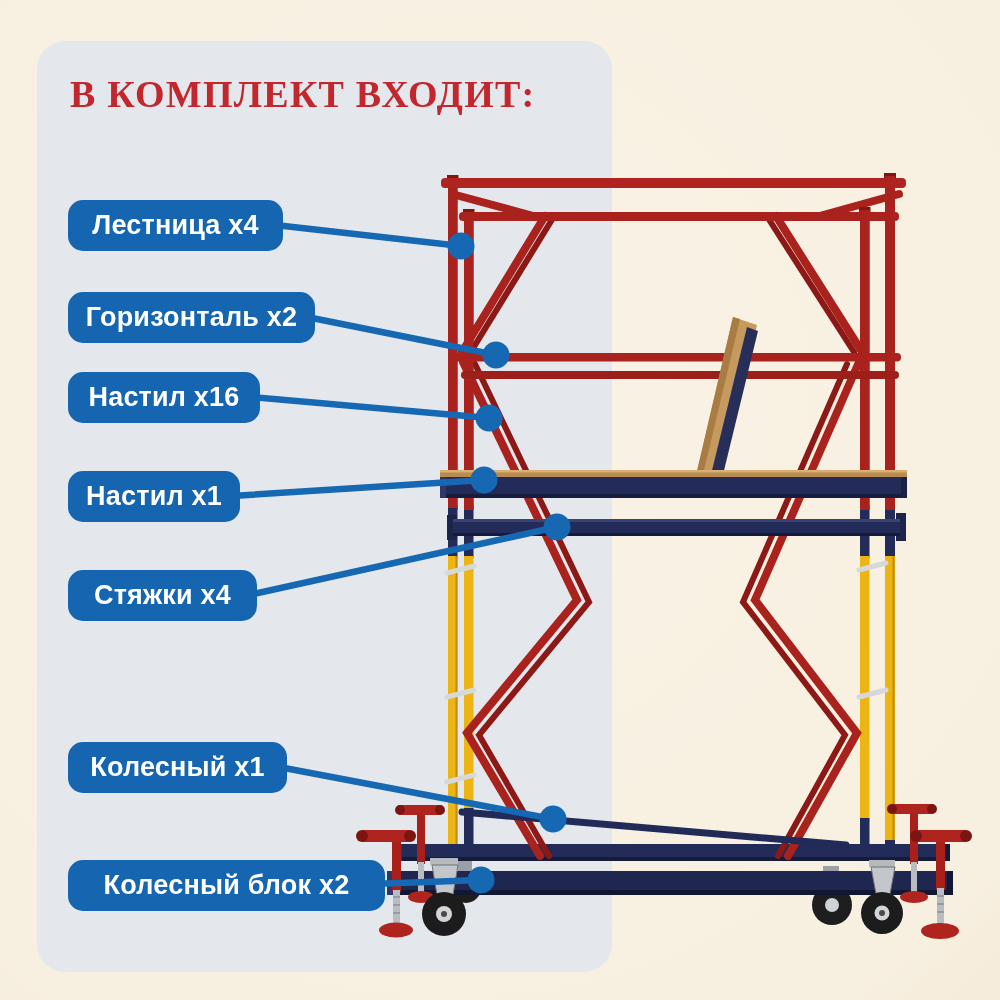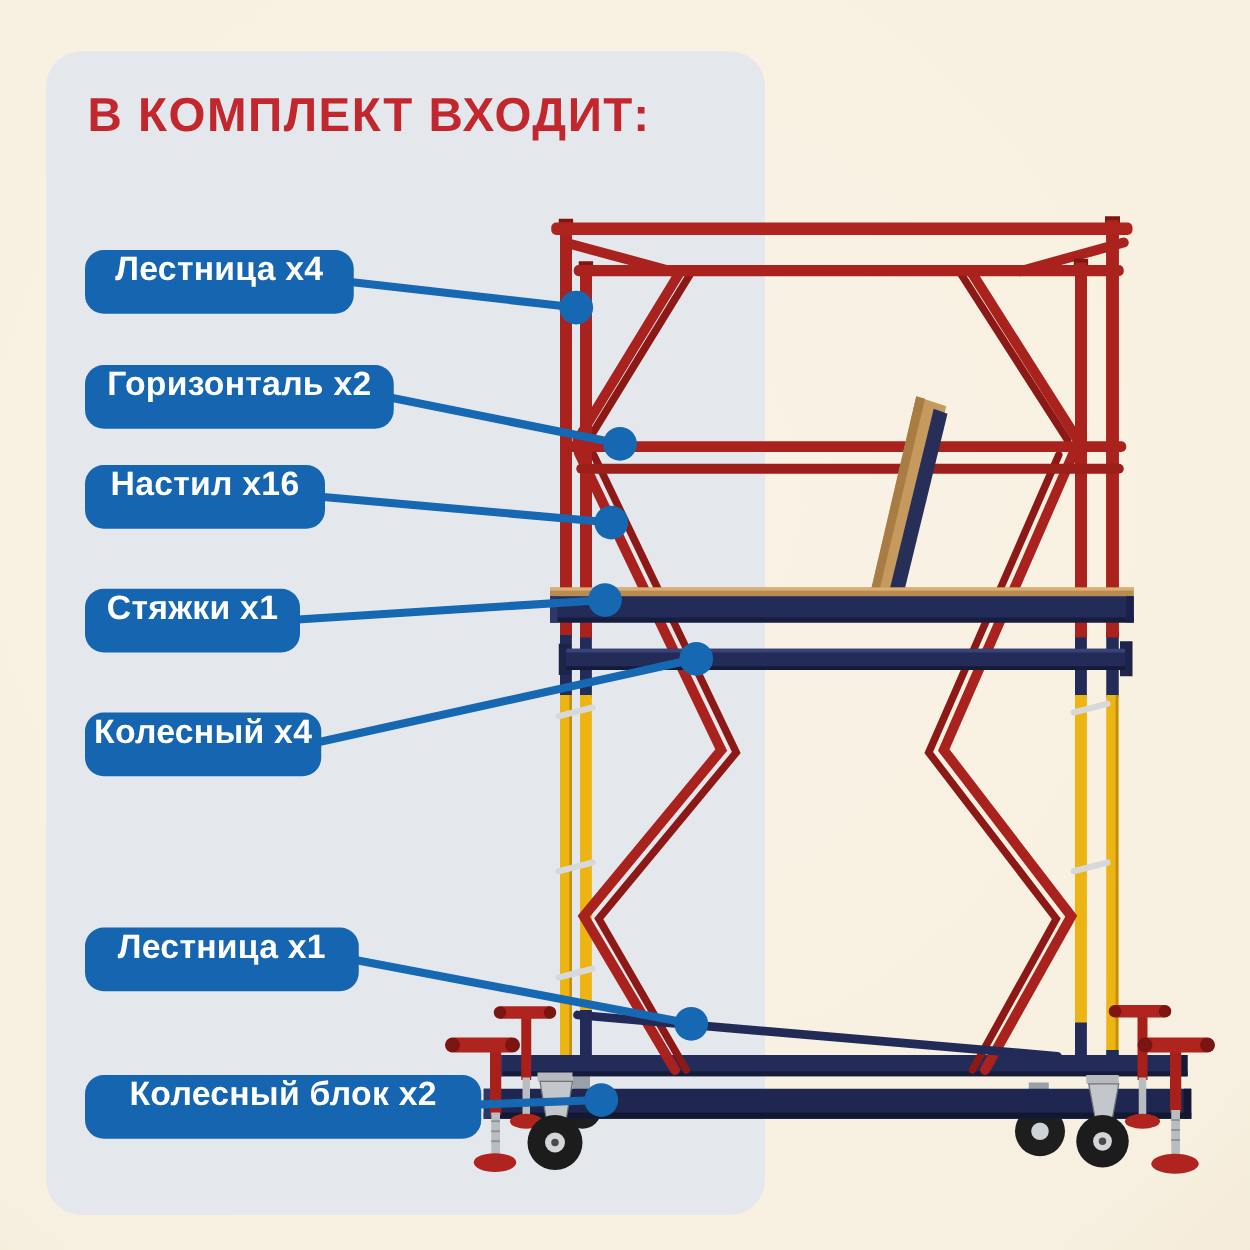--- a/index.html
+++ b/index.html
@@ -8,26 +8,26 @@
     font-family:"Liberation Sans","DejaVu Sans",sans-serif;
     background:radial-gradient(130% 130% at 45% 40%, #faf3e6 0%, #f7efdf 55%, #e9ddc4 100%);
   }
   .panel{
     position:absolute;left:37px;top:41px;width:575px;height:931px;
     background:var(--panel,#e4e8ed);border-radius:28px;
   }
   .title{
     position:absolute;left:70px;top:72px;margin:0;
     font-size:38px;font-weight:700;letter-spacing:1.2px;
-    color:var(--title-color,#c1272c);white-space:nowrap;
+    color:var(--title-color,#c1272c);white-space:nowrap;font-family:Liberation Serif, serif;
   }
   .pill{
     position:absolute;left:68px;height:51px;border-radius:15px;
     background:var(--callout-bg,#1565b0);
-    display:flex;align-items:flex-start;justify-content:center;
+    display:flex;align-items:center;justify-content:center;
     z-index:30;
   }
   .pill span{
     color:var(--callout-text,#ffffff);font-size:27px;font-weight:700;
     letter-spacing:.2px;white-space:nowrap;
   }
   #scaffold,#leaders{position:absolute;left:0;top:0;z-index:10;pointer-events:none;}
   #leaders{z-index:20;}
 </style>
 </head>
@@ -228,23 +228,23 @@
 <div class="pill" style="top:200px;width:215px">
   <span>Лестница x4</span>
 </div>
 <div class="pill" style="top:292px;width:247px">
   <span>Горизонталь x2</span>
 </div>
 <div class="pill" style="top:372px;width:192px">
   <span>Настил x16</span>
 </div>
 <div class="pill" style="top:471px;width:172px">
-  <span>Стяжки x1</span>
+  <span>Настил x1</span>
 </div>
 <div class="pill" style="top:570px;width:189px">
-  <span>Колесный x4</span>
+  <span>Стяжки x4</span>
 </div>
 <div class="pill" style="top:742px;width:219px">
-  <span>Лестница x1</span>
+  <span>Колесный x1</span>
 </div>
 <div class="pill" style="top:860px;width:317px">
   <span>Колесный блок x2</span>
 </div>
 
 </body></html>

